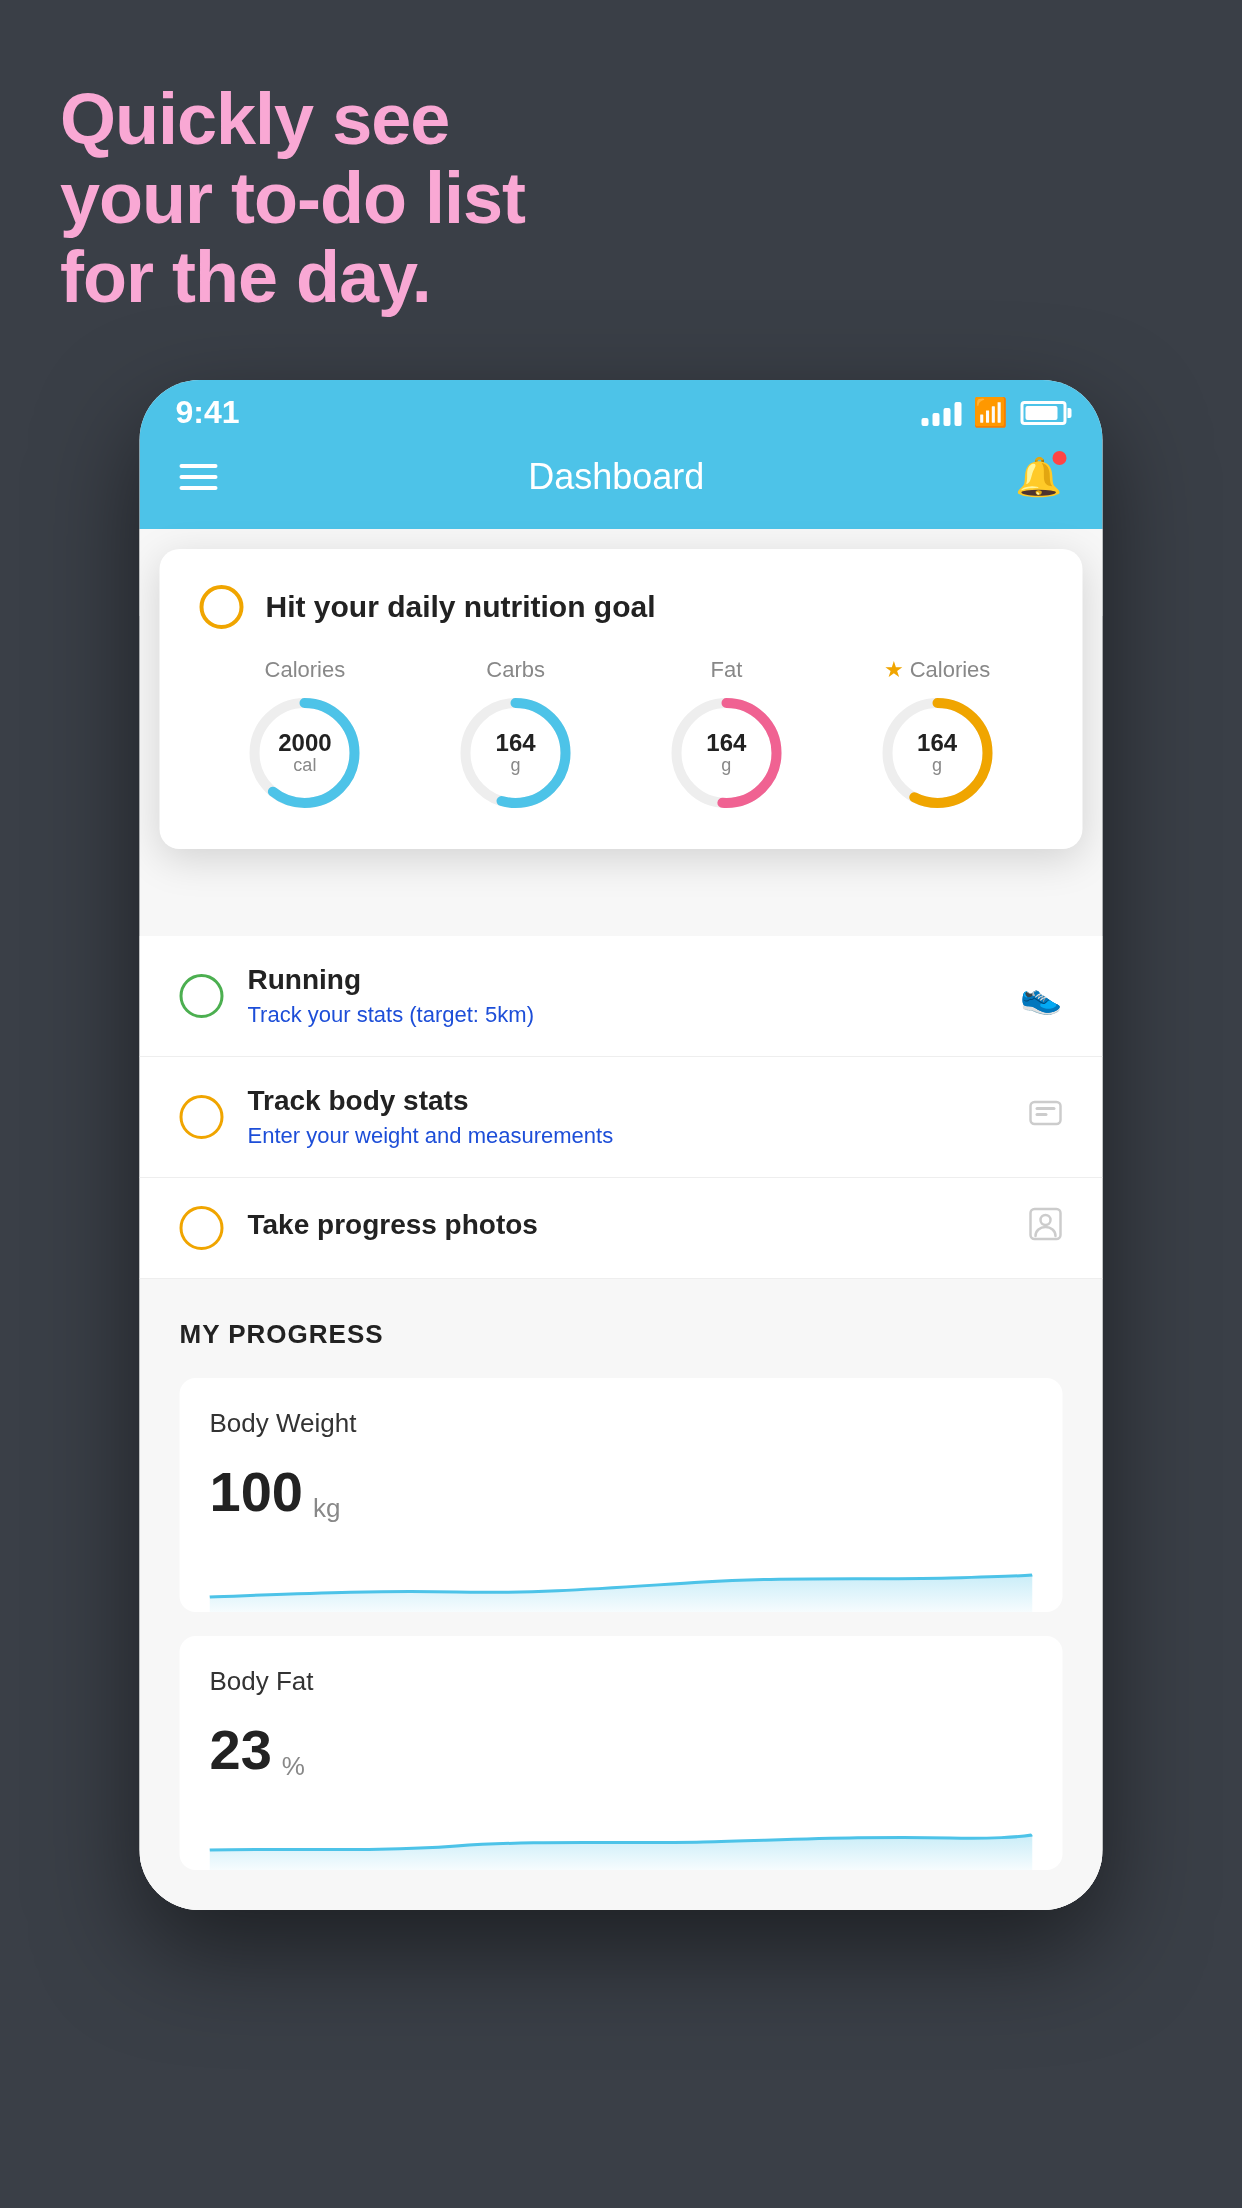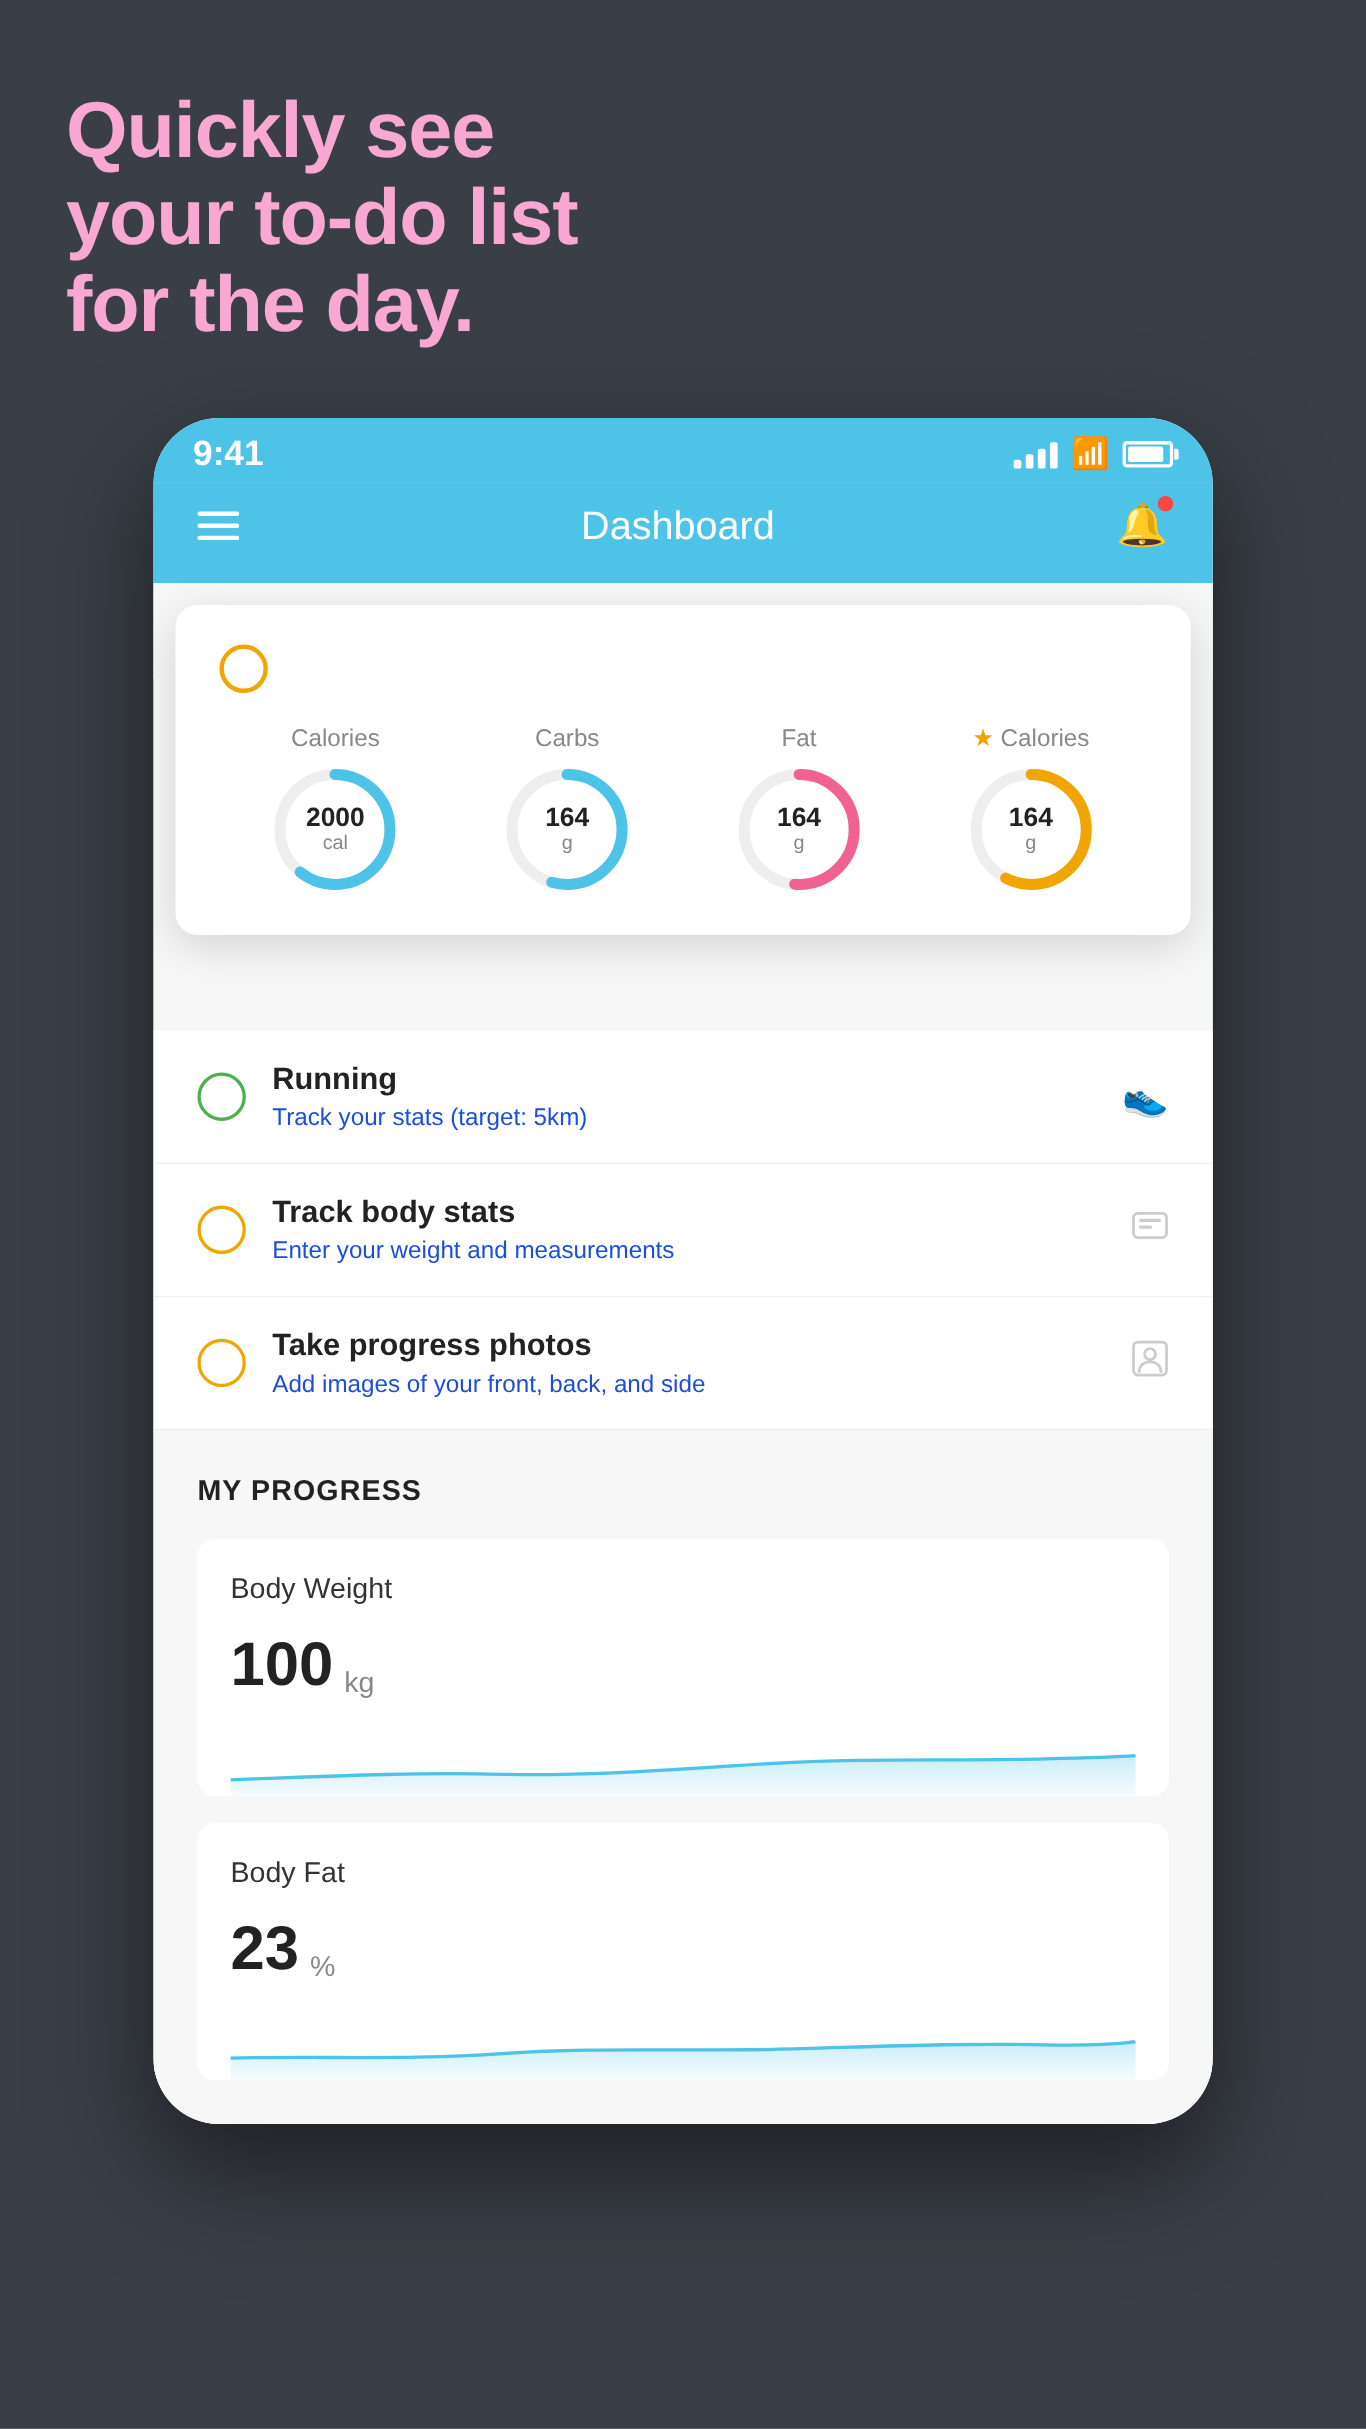--- a/index.html
+++ b/index.html
@@ -384,20 +384,21 @@
 
   <div class="app-content">
 
     <div class="section-header">
       <span class="section-title">THINGS TO DO TODAY</span>
     </div>
 
     <div class="floating-card">
       <div class="card-title-row">
         <div class="circle-check"></div>
+        <span class="card-title-text">Hit your daily nutrition goal</span>
       </div>
       <div class="nutrition-rings">
 
         <div class="ring-item">
           <span class="ring-label">Calories</span>
           <div class="ring-container">
             <svg viewBox="0 0 120 120">
               <circle class="ring-bg" cx="60" cy="60" r="50"></circle>
               <circle class="ring-fill-calories" cx="60" cy="60" r="50"></circle>
             </svg>
@@ -479,21 +480,20 @@
             <rect x="7" y="11" width="20" height="3" rx="1.5" fill="#cccccc"></rect>
             <rect x="7" y="17" width="12" height="3" rx="1.5" fill="#cccccc"></rect>
           </svg>
         </span>
       </div>
 
       <div class="todo-item">
         <div class="todo-circle yellow"></div>
         <div class="todo-info">
           <div class="todo-name">Take progress photos</div>
-          <div class="todo-sub">Add images of your front, back, and side</div>
         </div>
         <span class="todo-icon">
           <svg width="34" height="34" viewBox="0 0 34 34" fill="none">
             <rect x="2" y="2" width="30" height="30" rx="4" stroke="#cccccc" stroke-width="2.5"></rect>
             <circle cx="17" cy="13" r="5" stroke="#cccccc" stroke-width="2.5"></circle>
             <path d="M7 29c0-5.5 4.5-9 10-9s10 3.5 10 9" stroke="#cccccc" stroke-width="2.5" stroke-linecap="round"></path>
           </svg>
         </span>
       </div>
 

